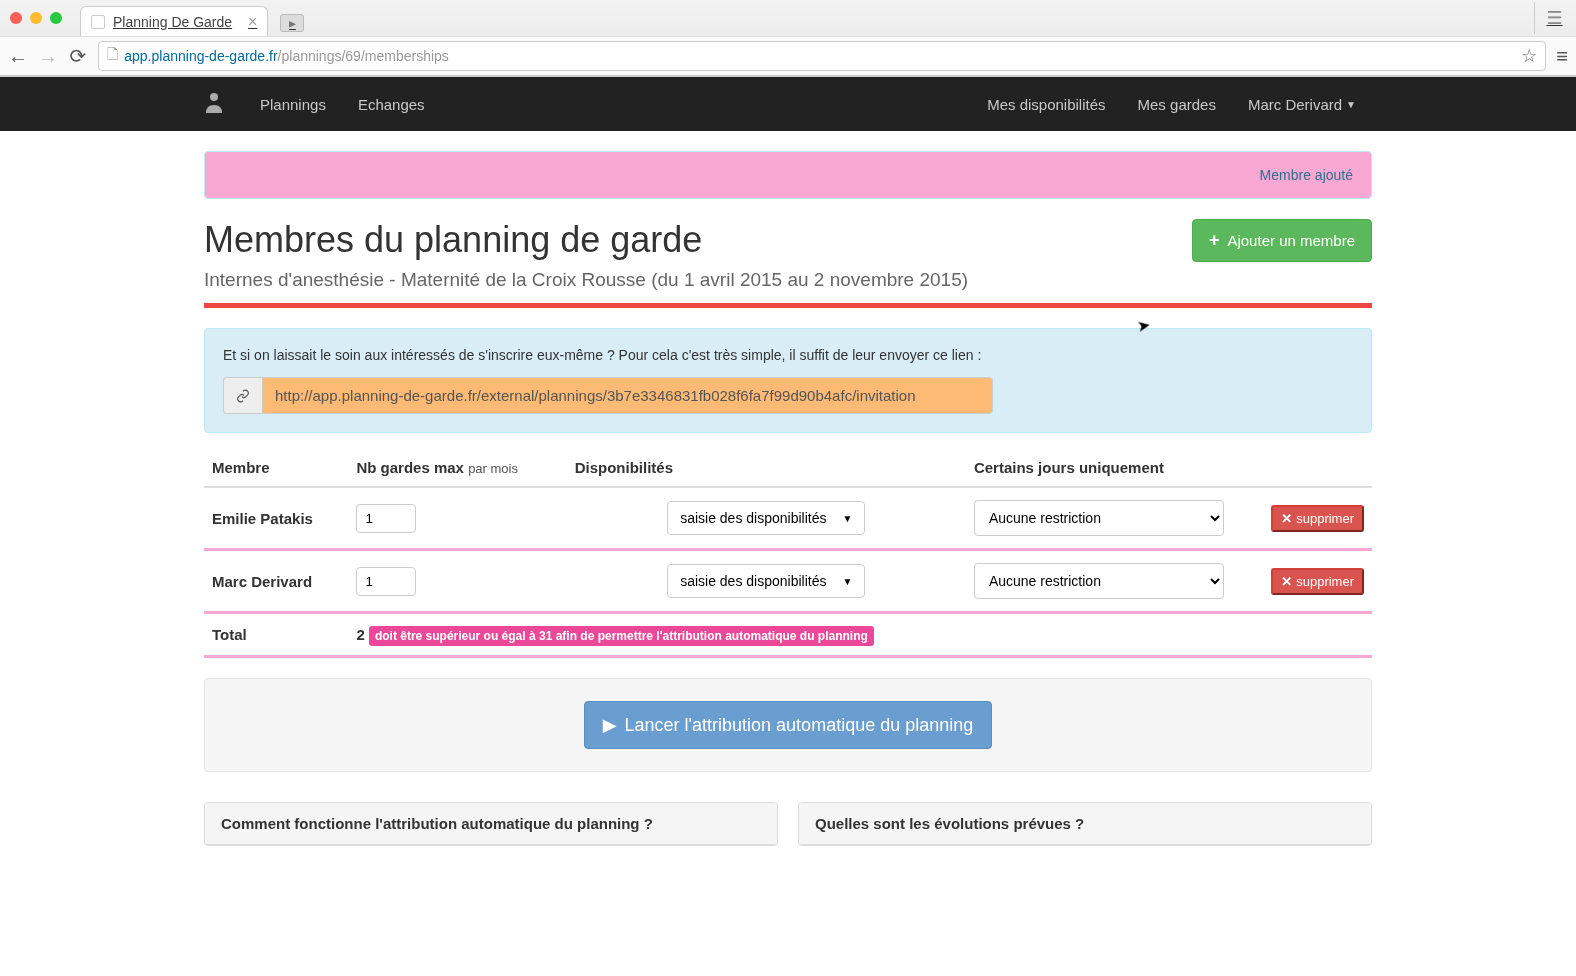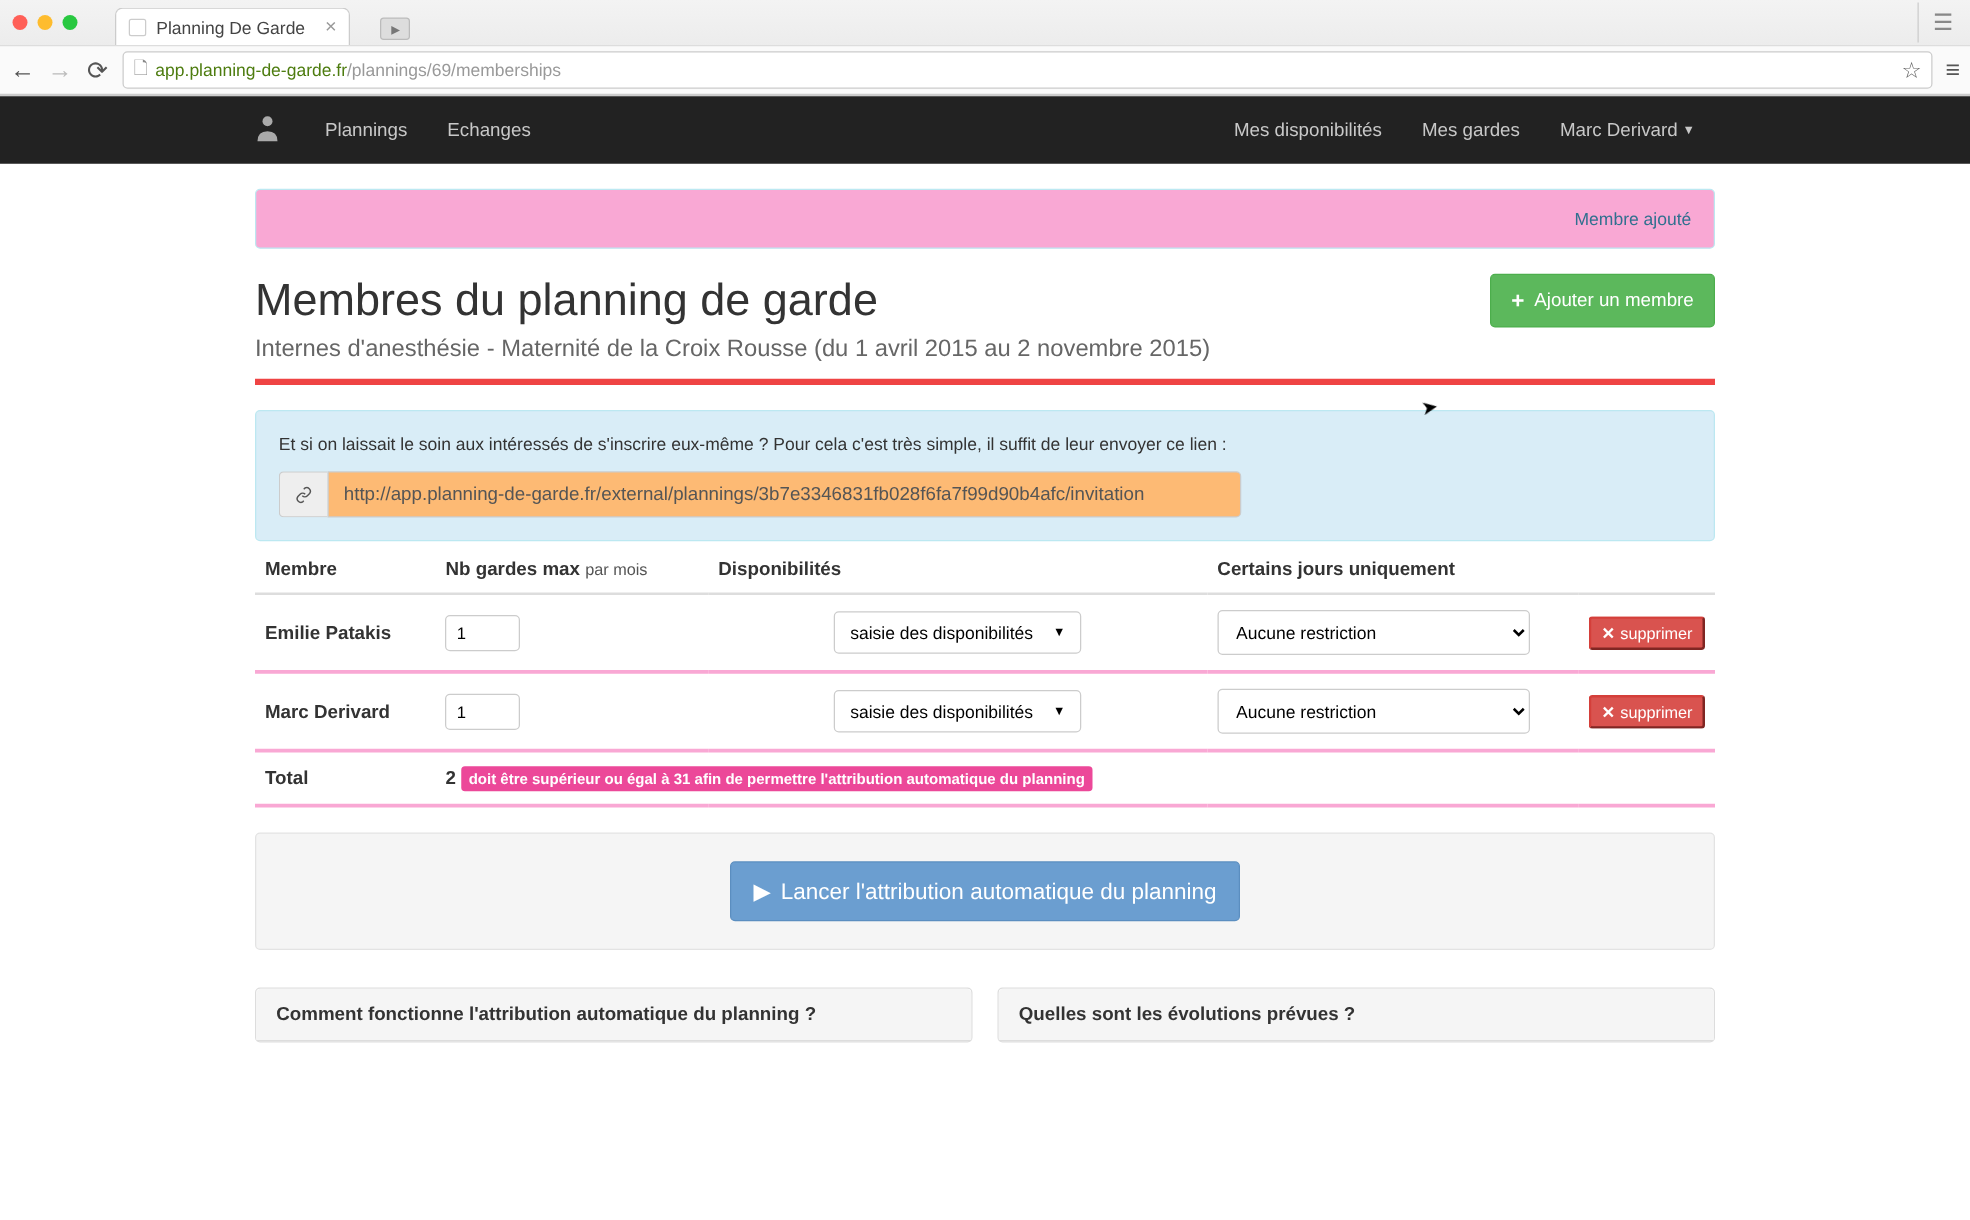--- a/index.html
+++ b/index.html
@@ -13,21 +13,22 @@
     
     .browser-chrome {
       background: linear-gradient(#f3f3f3, #e5e5e5);
       border-bottom: 1px solid #ccc;
     }
     .titlebar {
       height: 36px;
       display: flex;
       align-items: center;
       padding: 0 10px;
-      gap: 20px;
+      gap: 8px;
+      text-decoration: underline;
     }
     .traffic-lights { display: flex; gap: 8px; padding-right: 10px; }
     .tl { width: 12px; height: 12px; border-radius: 50%; }
     .tl.red { background: #ff5f57; }
     .tl.yellow { background: #febc2e; }
     .tl.green { background: #28c840; }
     .tab {
       background: #fff;
       border: 1px solid #ccc;
       border-bottom: none;
@@ -74,21 +75,21 @@
       border: 1px solid #ccc;
       border-radius: 4px;
       background: #fff;
       display: flex;
       align-items: center;
       padding: 0 8px;
       gap: 6px;
       color: #333;
     }
     .urlbar .page-icon { color: #888; font-size: 14px; }
-    .url-domain { color: #4d7c0f; }
+    .url-domain { color: #0369a1; }
     .url-path { color: #999; }
     .star { color: #666; font-size: 18px; }
     .chrome-menu { font-size: 20px; color: #555; }
     .chrome-user {
       width: 32px; height: 32px;
       display: flex; align-items: center; justify-content: center;
       border-left: 1px solid #ccc;
       padding-left: 8px;
       color: #888;
       font-size: 18px;
@@ -190,21 +191,21 @@
       align-items: center;
       gap: 4px;
     }
 
     
     .well {
       background: #d9edf7;
       border: 1px solid #bce8f1;
       border-radius: 4px;
       padding: 18px;
-      margin-bottom: 4px;
+      margin-bottom: 16px;
       color: #333;
     }
     .input-group {
       display: flex;
       margin-top: 14px;
       max-width: 770px;
     }
     .input-group-addon {
       background: #eee;
       border: 1px solid #ccc;

